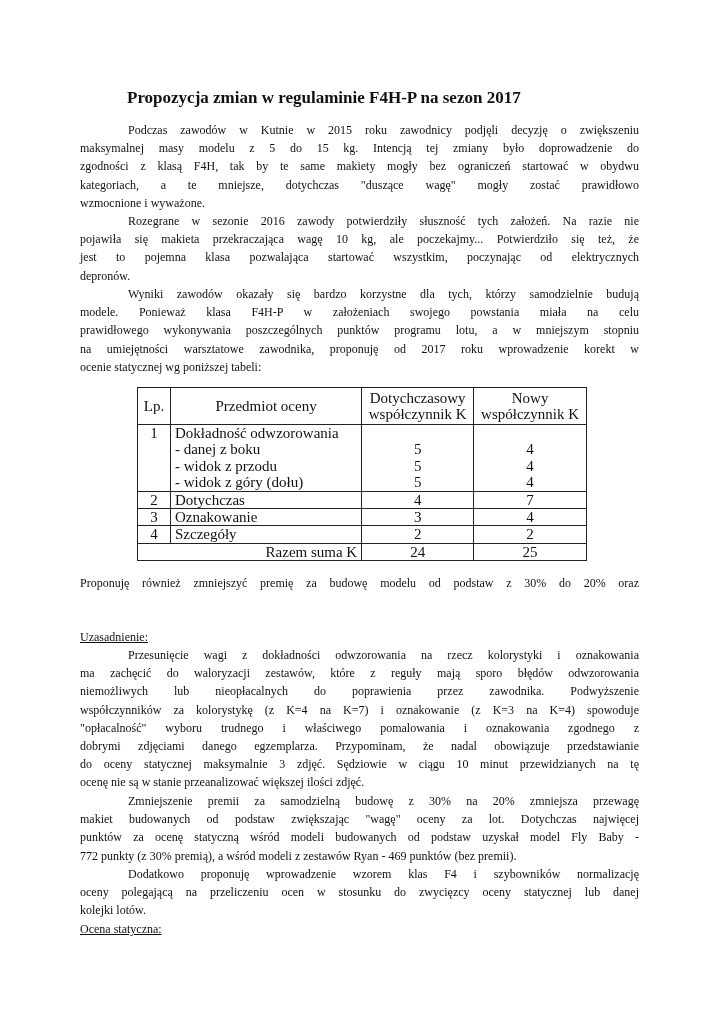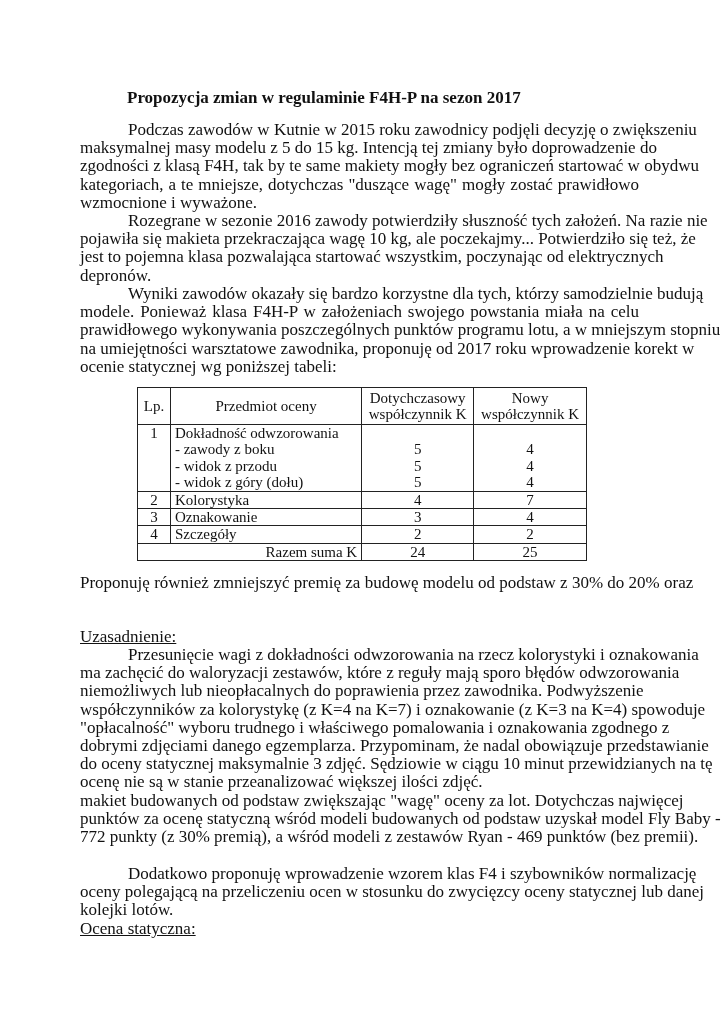--- a/index.html
+++ b/index.html
@@ -1,19 +1,19 @@
 <!DOCTYPE html>
 <html><head>
 <meta charset="utf-8">
 <style>
   html, body { margin: 0; padding: 0; background: #ffffff; }
   body { width: 724px; height: 1024px; position: relative; overflow: hidden;
          font-family: "Liberation Serif", serif; color: #111; }
   .title { position: absolute; left: 80px; top: 89px; font-weight: bold; font-size: 17px; line-height: 18px; white-space: nowrap; margin-left: 47px; }
-  .para { position: absolute; left: 80px; width: 559px; font-size: 17px; line-height: 18.2px; text-align: justify; }
+  .para { position: absolute; left: 80px; width: 559px; font-size: 12px; line-height: 18.2px; text-align: justify; }
   .para .indent { display: inline-block; width: 48px; }
   .line { display: block; text-align: justify; text-align-last: justify; white-space: nowrap; }
   .line.last { text-align-last: left; }
   .u { text-decoration: underline; }
   table.grid { position: absolute; left: 137px; top: 387px; width: 450px; border-collapse: collapse; font-size: 15px; line-height: 16.4px; }
   table.grid td, table.grid th { border: 1px solid #222; padding: 0 4px; font-weight: normal; vertical-align: top; }
   table.grid th { text-align: center; vertical-align: middle; height: 36px; }
   .c { text-align: center; }
   .r { text-align: right; }
   .lp { width: 24px; }
@@ -60,40 +60,40 @@
     </th>
     <th class="new">
       <span>Nowy</span><br>
       <span>współczynnik K</span>
     </th>
   </tr>
   <tr>
     <td class="c">1</td>
     <td>
       <div>Dokładność odwzorowania</div>
-      <div>- zawody z boku</div>
+      <div>- danej z boku</div>
       <div>- widok z przodu</div>
       <div>- widok z góry (dołu)</div>
     </td>
     <td class="c">
       <div>&nbsp;</div>
       <div>5</div>
       <div>5</div>
       <div>5</div>
     </td>
     <td class="c">
       <div>&nbsp;</div>
       <div>4</div>
       <div>4</div>
       <div>4</div>
     </td>
   </tr>
   <tr>
     <td class="c">2</td>
-    <td>Kolorystyka</td>
+    <td>Dotychczas</td>
     <td class="c">4</td>
     <td class="c">7</td>
   </tr>
   <tr>
     <td class="c">3</td>
     <td>Oznakowanie</td>
     <td class="c">3</td>
     <td class="c">4</td>
   </tr>
   <tr>
@@ -123,20 +123,21 @@
   <span class="line">ma zachęcić do waloryzacji zestawów, które z reguły mają sporo błędów odwzorowania</span>
   <span class="line">niemożliwych lub nieopłacalnych do poprawienia przez zawodnika. Podwyższenie</span>
   <span class="line">współczynników za kolorystykę (z K=4 na K=7) i oznakowanie (z K=3 na K=4) spowoduje</span>
   <span class="line">"opłacalność" wyboru trudnego i właściwego pomalowania i oznakowania zgodnego z</span>
   <span class="line">dobrymi zdjęciami danego egzemplarza. Przypominam, że nadal obowiązuje przedstawianie</span>
   <span class="line">do oceny statycznej maksymalnie 3 zdjęć. Sędziowie w ciągu 10 minut przewidzianych na tę</span>
   <span class="line last">ocenę nie są w stanie przeanalizować większej ilości zdjęć.</span>
 </div>
 
 <div class="para" style="top:792px;">
+  <span class="line"><span class="indent"></span><span>Zmniejszenie premii za samodzielną budowę z 30% na 20% zmniejsza przewagę</span></span>
   <span class="line">makiet budowanych od podstaw zwiększając "wagę" oceny za lot. Dotychczas najwięcej</span>
   <span class="line">punktów za ocenę statyczną wśród modeli budowanych od podstaw uzyskał model Fly Baby -</span>
   <span class="line last">772 punkty (z 30% premią), a wśród modeli z zestawów Ryan - 469 punktów (bez premii).</span>
 </div>
 
 <div class="para" style="top:865px;">
   <span class="line"><span class="indent"></span><span>Dodatkowo proponuję wprowadzenie wzorem klas F4 i szybowników normalizację</span></span>
   <span class="line">oceny polegającą na przeliczeniu ocen w stosunku do zwycięzcy oceny statycznej lub danej</span>
   <span class="line last">kolejki lotów.</span>
 </div>

